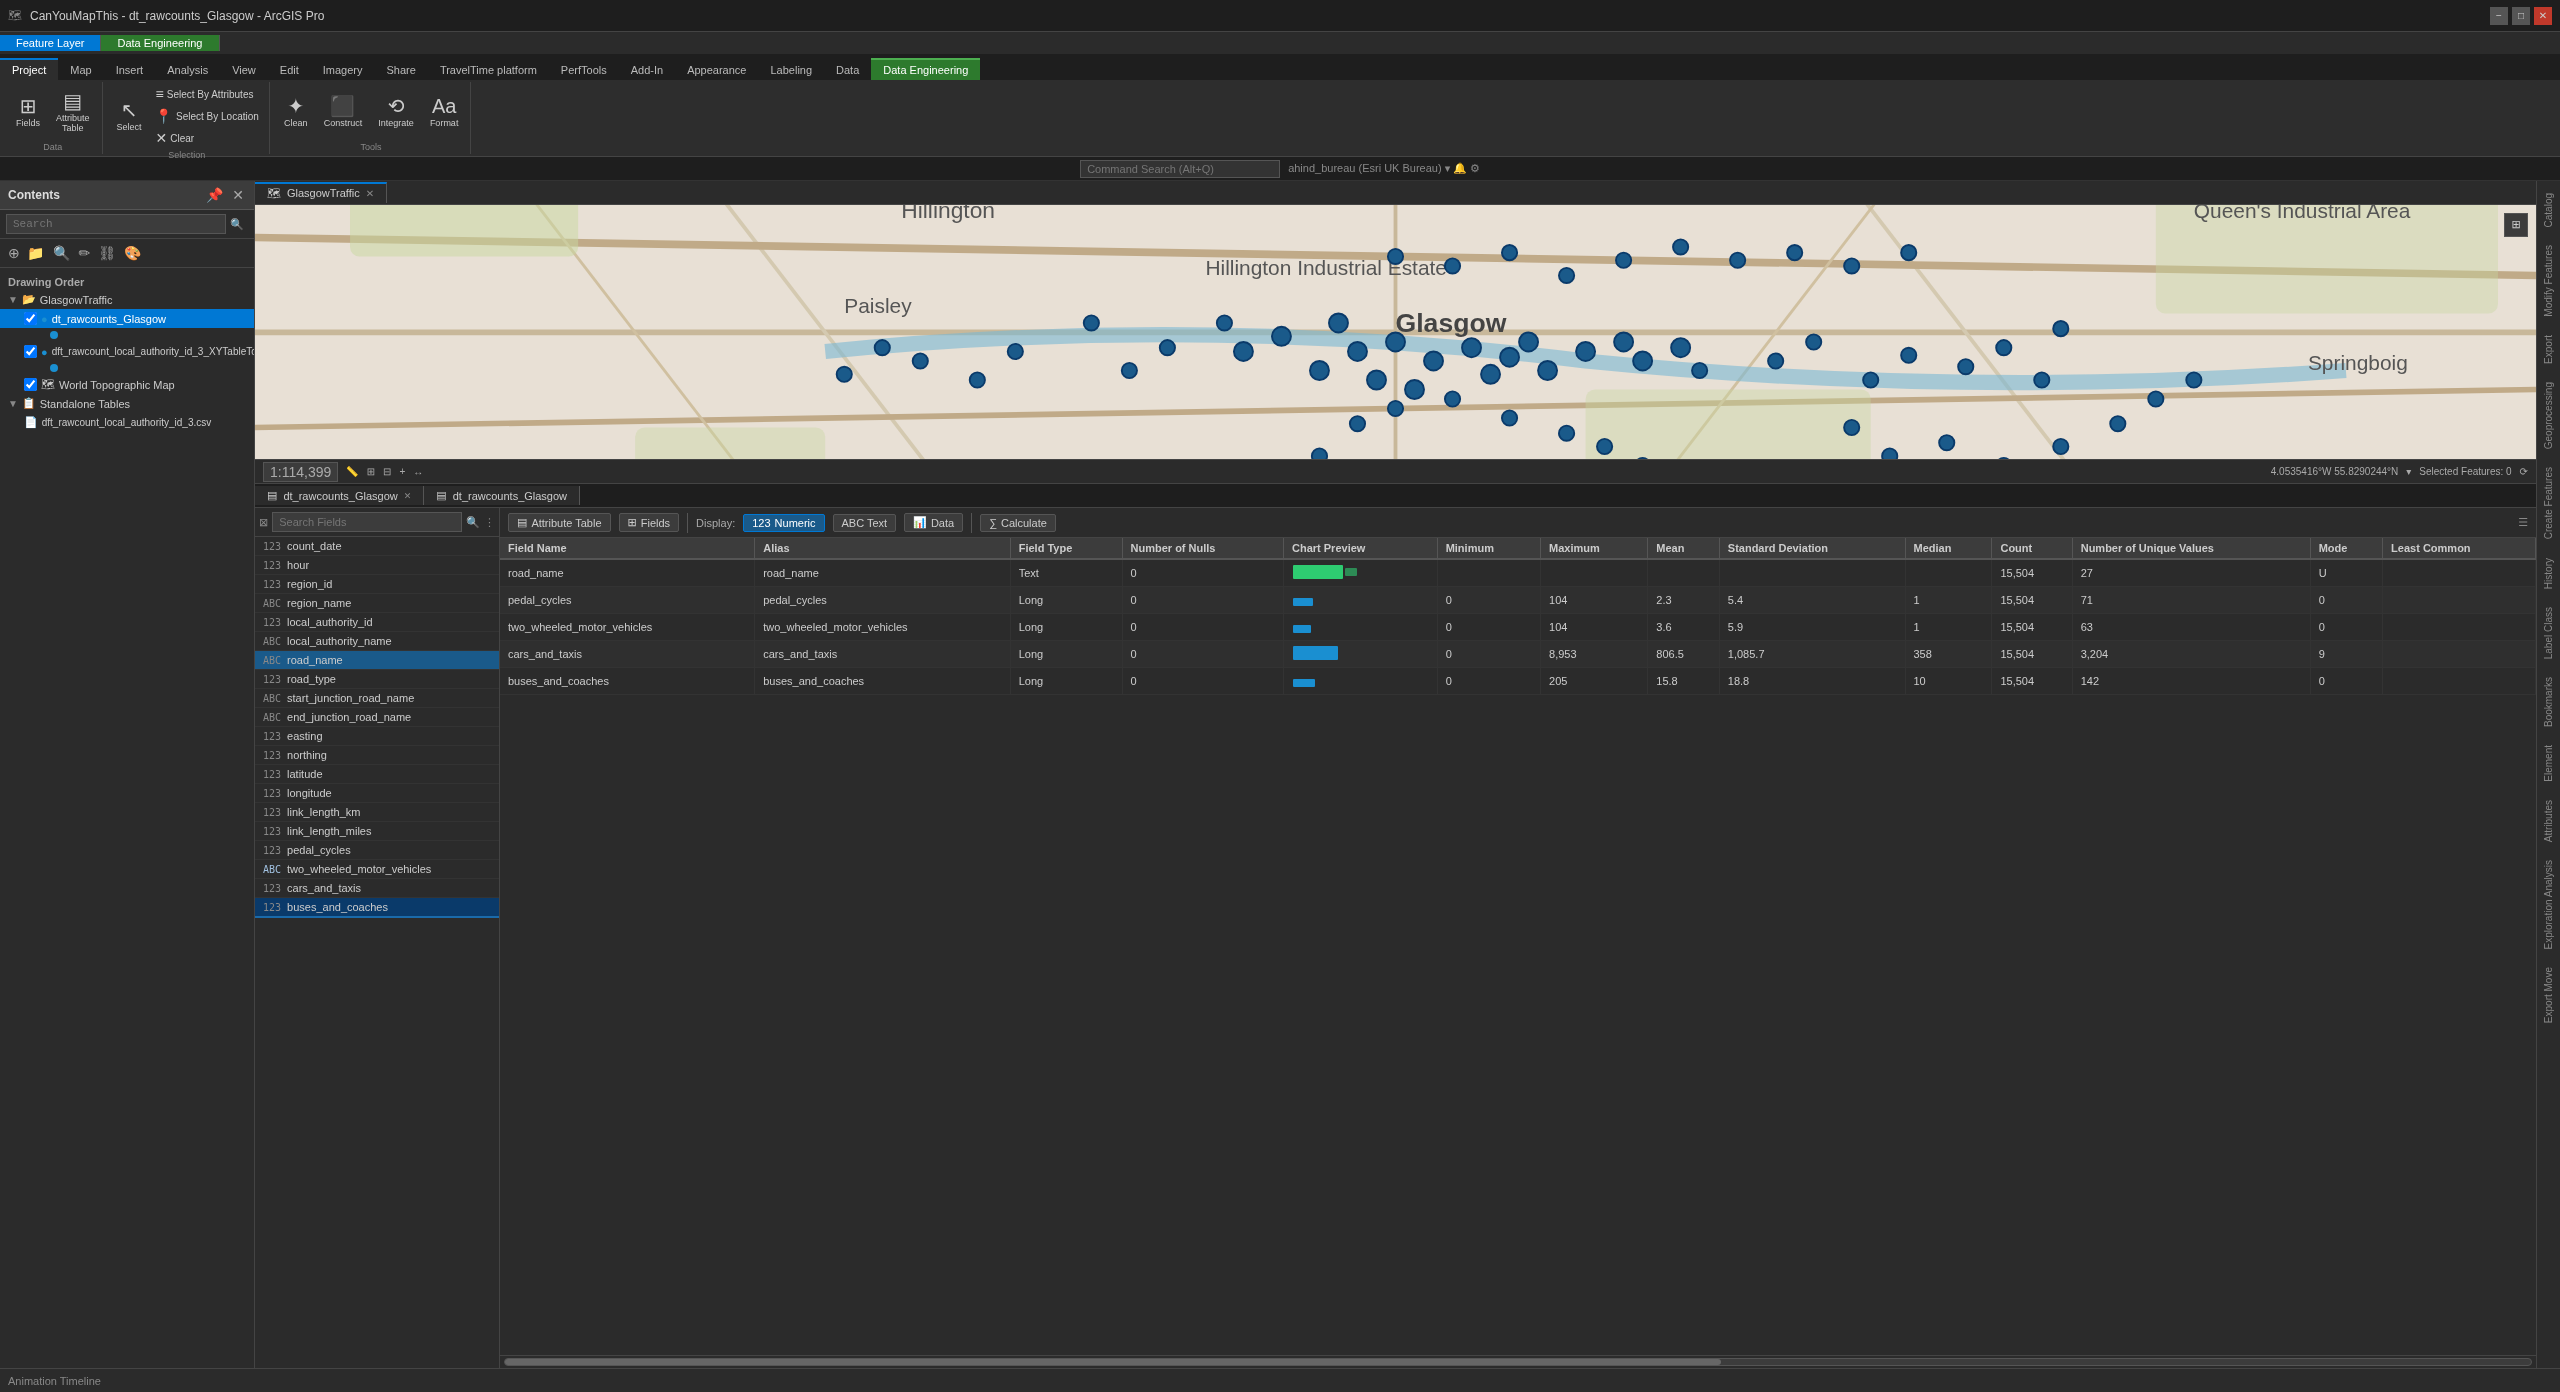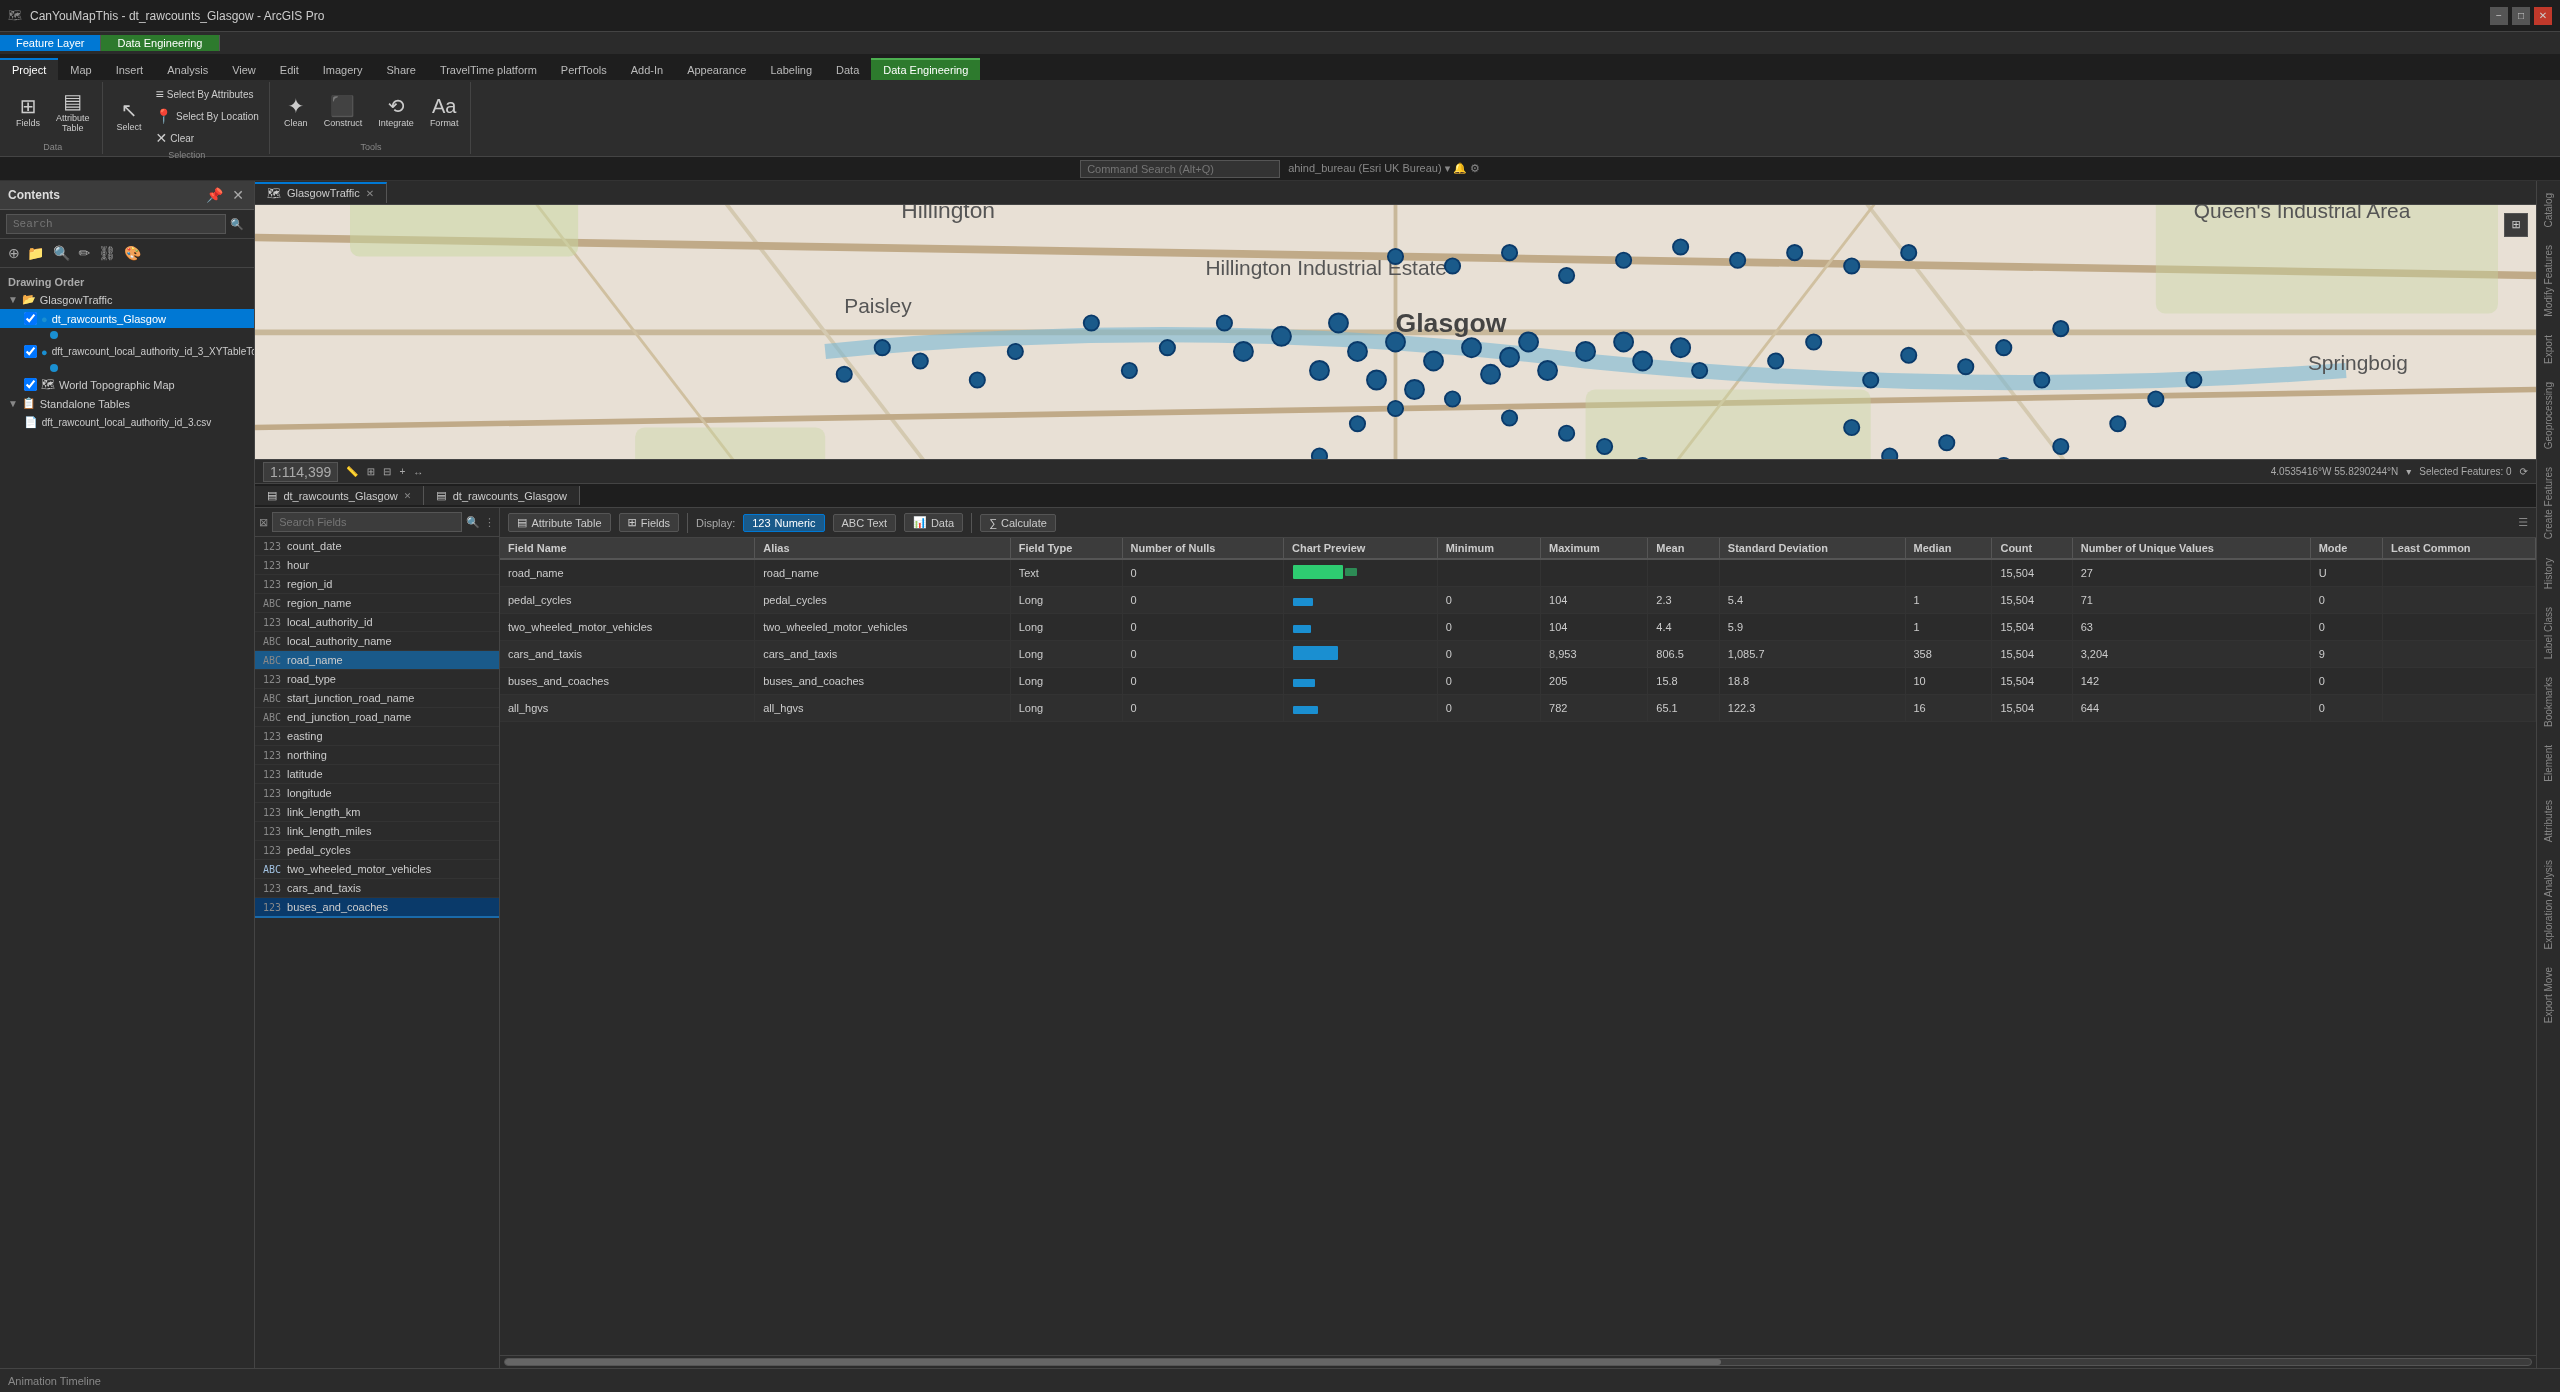--- a/index.html
+++ b/index.html
@@ -975,21 +975,21 @@
                   <tr>
       <td>two_wheeled_motor_vehicles</td>
       <td>two_wheeled_motor_vehicles</td>
       <td>Long</td>
       <td>0</td>
       <td><svg width="80" height="18">
                         <rect x="1" y="8" width="18" height="8" fill="#1a8fd1" rx="1"></rect>
                       </svg></td>
       <td>0</td>
       <td>104</td>
-      <td>4.4</td>
+      <td>3.6</td>
       <td>5.9</td>
       <td>1</td>
       <td>15,504</td>
       <td>63</td>
       <td>0</td>
       <td><multiple values=""></multiple></td>
     </tr>
                   <tr>
       <td>cars_and_taxis</td>
       <td>cars_and_taxis</td>
@@ -1016,38 +1016,20 @@
       <td><svg width="80" height="18">
                         <rect x="1" y="8" width="22" height="8" fill="#1a8fd1" rx="1"></rect>
                       </svg></td>
       <td>0</td>
       <td>205</td>
       <td>15.8</td>
       <td>18.8</td>
       <td>10</td>
       <td>15,504</td>
       <td>142</td>
-      <td>0</td>
-      <td><multiple values=""></multiple></td>
-    </tr>
-                  <tr>
-      <td>all_hgvs</td>
-      <td>all_hgvs</td>
-      <td>Long</td>
-      <td>0</td>
-      <td><svg width="80" height="18">
-                        <rect x="1" y="8" width="25" height="8" fill="#1a8fd1" rx="1"></rect>
-                      </svg></td>
-      <td>0</td>
-      <td>782</td>
-      <td>65.1</td>
-      <td>122.3</td>
-      <td>16</td>
-      <td>15,504</td>
-      <td>644</td>
       <td>0</td>
       <td><multiple values=""></multiple></td>
     </tr>
                 </tbody>
             </table>
           </div>
 
           <div id="table-scrollbar">
             <div class="hscroll-track">
               <div class="hscroll-thumb"></div>

